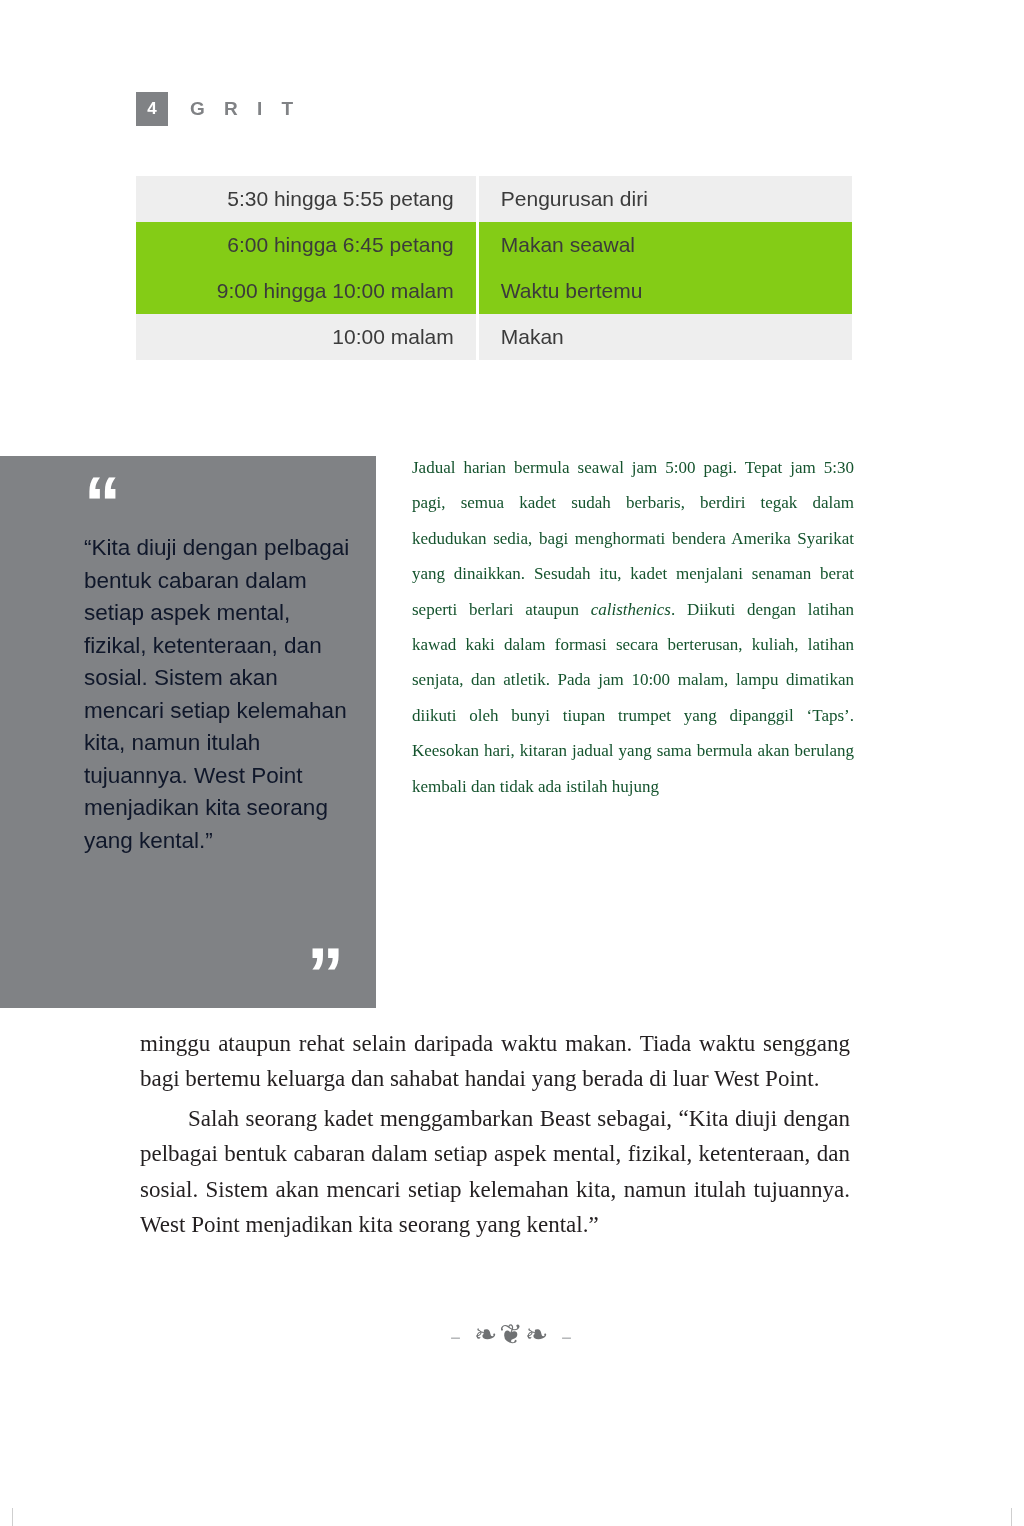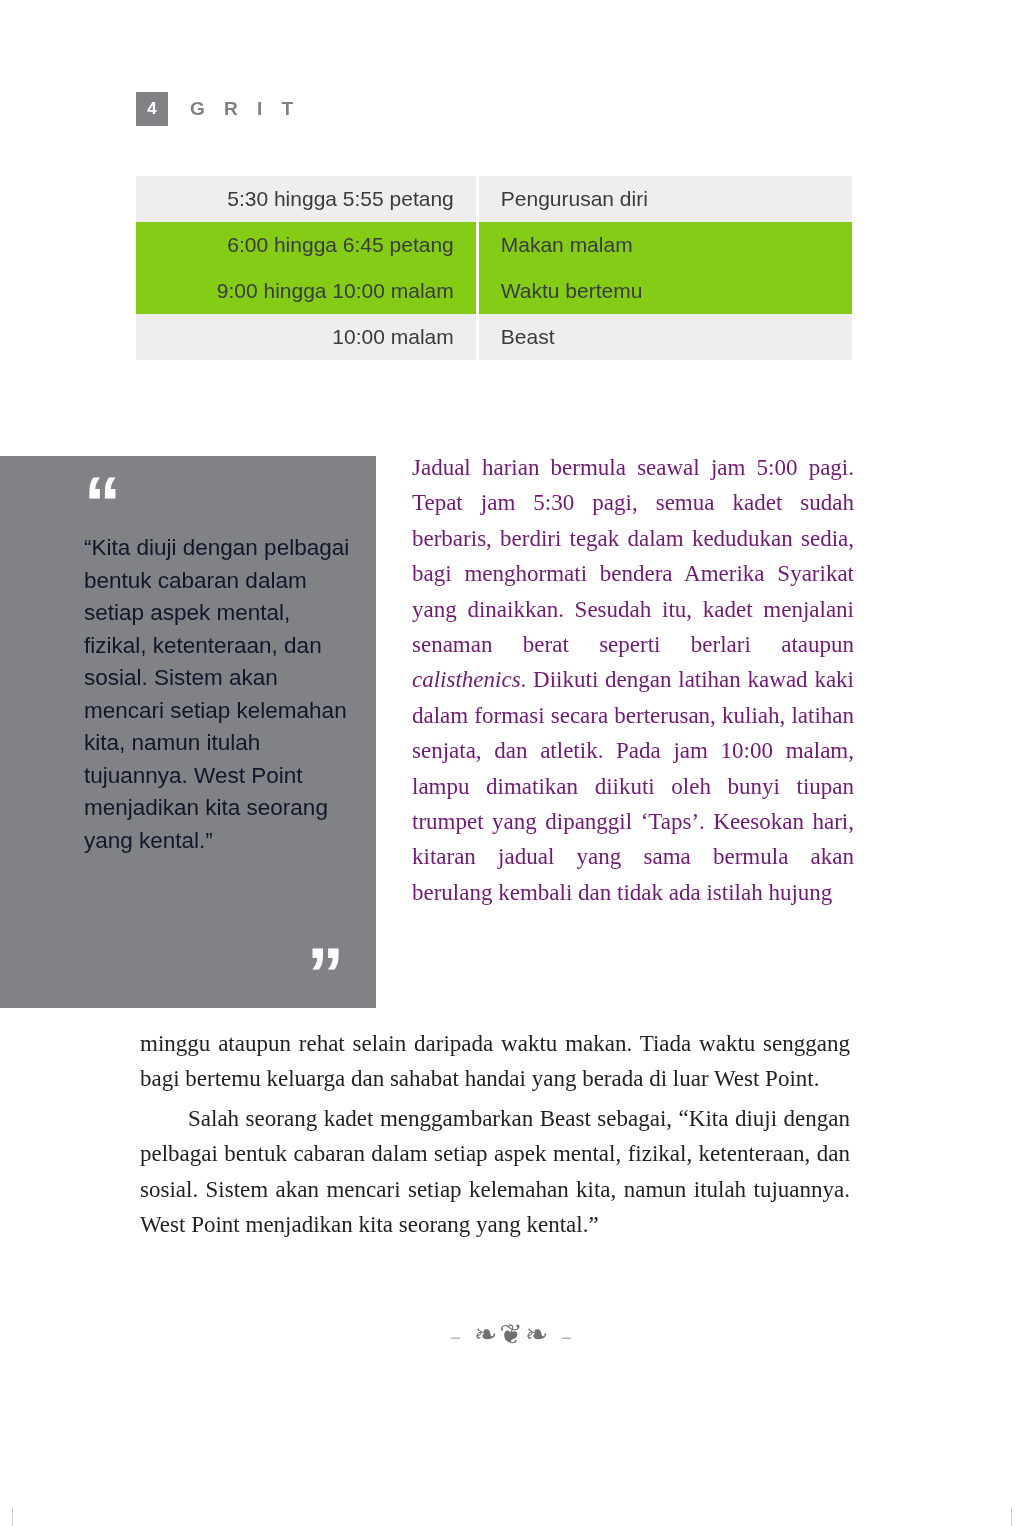--- a/index.html
+++ b/index.html
@@ -125,25 +125,25 @@
     line-height: 32.5px;
     color: #0f172a;
   }
 
   
   .col-right {
     position: absolute;
     left: 412px;
     top: 450px;
     width: 442px;
-    font-size: 23px;
+    font-size: 17px;
     line-height: 35.4px;
     text-align: justify;
     text-justify: inter-word;
-    color: #701a75;
+    color: #14532d;
     hyphens: none;
   }
   .col-right p { margin: 0; }
   .col-right em { font-style: italic; }
 
   .full-width {
     position: absolute;
     left: 136px;
     top: 1022px;
     width: 718px;
@@ -193,29 +193,29 @@
   </div>
 
   <table class="schedule">
     <tbody>
       <tr class="row-light">
         <td class="time">5:30 hingga 5:55 petang</td>
         <td class="task">Pengurusan diri</td>
       </tr>
       <tr class="row-dark">
         <td class="time">6:00 hingga 6:45 petang</td>
-        <td class="task">Makan malam</td>
+        <td class="task">Makan seawal</td>
       </tr>
       <tr class="row-dark">
         <td class="time">9:00 hingga 10:00 malam</td>
         <td class="task">Waktu bertemu</td>
       </tr>
       <tr class="row-light">
         <td class="time">10:00 malam</td>
-        <td class="task">Beast</td>
+        <td class="task">Makan</td>
       </tr>
     </tbody>
   </table>
 
   <div class="pullquote">
     <div class="pq-mark-open">“</div>
     <div class="pq-text">“Kita diuji dengan pelbagai bentuk cabaran dalam setiap aspek mental, fizikal, ketenteraan, dan sosial. Sistem akan mencari setiap kelemahan kita, namun itulah tujuannya. West Point menjadikan kita seorang yang kental.”</div>
     <div class="pq-mark-close">”</div>
   </div>
 

